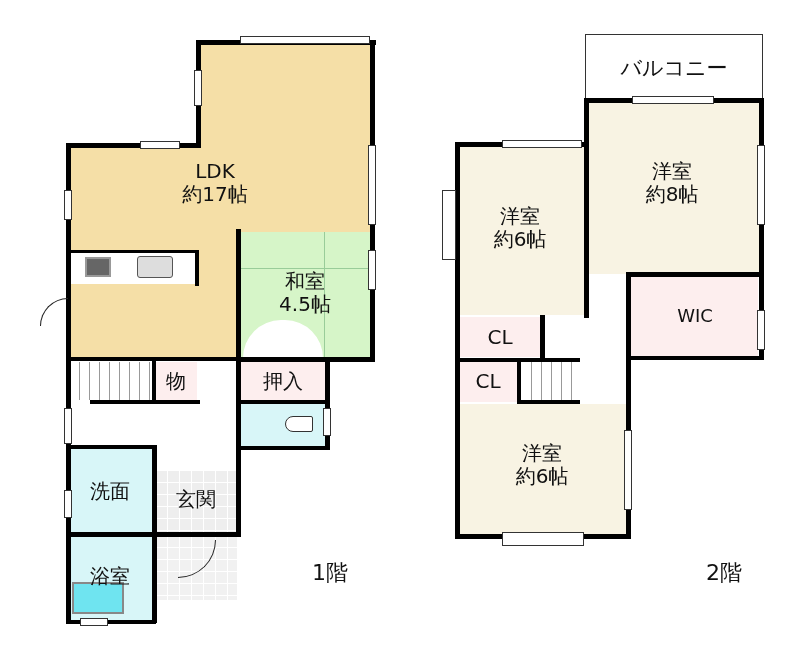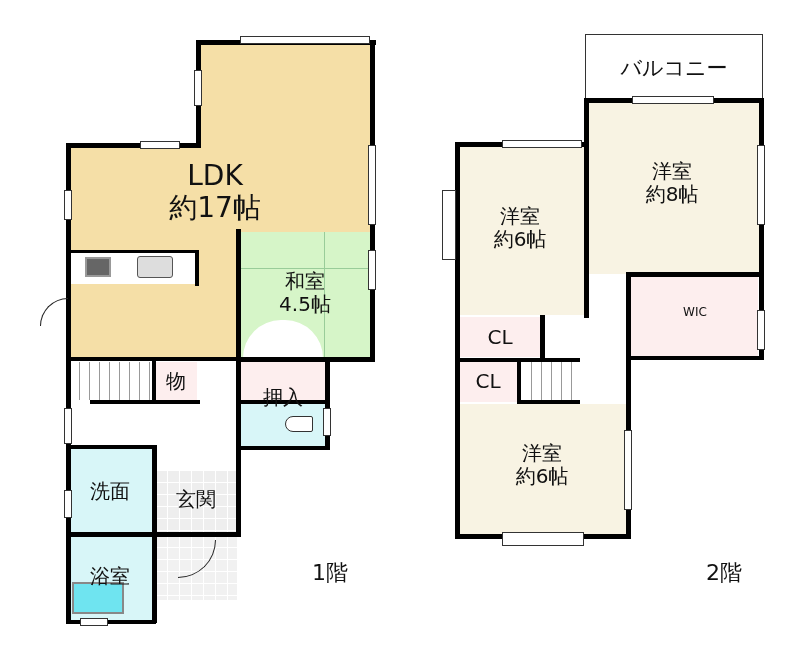--- a/index.html
+++ b/index.html
@@ -71,24 +71,24 @@
   <div class="win" style="left:368px;top:145px;width:8px;height:80px;"></div>
   <div class="win" style="left:64px;top:190px;width:8px;height:30px;"></div>
   <div class="win" style="left:368px;top:250px;width:8px;height:40px;"></div>
   <div class="win" style="left:64px;top:408px;width:8px;height:36px;"></div>
   <div class="win" style="left:64px;top:490px;width:8px;height:28px;"></div>
   <div class="win" style="left:80px;top:618px;width:28px;height:8px;"></div>
   <div class="win" style="left:323px;top:408px;width:8px;height:28px;"></div>
   <div class="door" style="left:40px;top:298px;width:28px;height:28px;border-radius:28px 0 0 0;border-bottom:none;border-right:none;"></div>
   <div class="door" style="left:178px;top:540px;width:38px;height:38px;border-radius:0 0 38px 0;border-top:none;border-left:none;"></div>
 
-  <div class="lbl" style="left:160px;top:160px;width:110px;font-size:28px;"><span>LDK</span><br><span>約17帖</span></div>
+  <div class="lbl" style="left:160px;top:160px;width:110px;font-size:20px;"><span>LDK</span><br><span>約17帖</span></div>
   <div class="lbl" style="left:255px;top:270px;width:100px;font-size:20px;"><span>和室</span><br><span>4.5帖</span></div>
   <div class="lbl" style="left:155px;top:370px;width:42px;font-size:20px;">物</div>
-  <div class="lbl" style="left:240px;top:370px;width:86px;font-size:20px;margin-top:16px;">押入</div>
+  <div class="lbl" style="left:240px;top:370px;width:86px;font-size:20px;">押入</div>
   <div class="lbl" style="left:68px;top:480px;width:84px;font-size:20px;">洗面</div>
   <div class="lbl" style="left:155px;top:488px;width:82px;font-size:20px;">玄関</div>
   <div class="lbl" style="left:68px;top:565px;width:84px;font-size:20px;">浴室</div>
   <div class="floor-label" style="left:312px;top:558px;">1階</div>
 </div>
 
 <div>
   <div class="abs" style="left:585px;top:34px;width:178px;height:66px;border:1px solid #333;"></div>
   <div class="room" style="left:588px;top:100px;width:172px;height:174px;background:#f8f3e3;"></div>
   <div class="room" style="left:458px;top:145px;width:128px;height:170px;background:#f8f3e3;"></div>
@@ -118,16 +118,16 @@
   <div class="win" style="left:757px;top:145px;width:8px;height:80px;"></div>
   <div class="win" style="left:757px;top:310px;width:8px;height:40px;"></div>
   <div class="win" style="left:624px;top:430px;width:8px;height:80px;"></div>
   <div class="win" style="left:502px;top:532px;width:82px;height:14px;"></div>
 
   <div class="lbl" style="left:585px;top:56px;width:178px;font-size:21px;">バルコニー</div>
   <div class="lbl" style="left:612px;top:160px;width:120px;font-size:20px;"><span>洋室</span><br><span>約8帖</span></div>
   <div class="lbl" style="left:460px;top:205px;width:120px;font-size:20px;"><span>洋室</span><br><span>約6帖</span></div>
   <div class="lbl" style="left:458px;top:326px;width:84px;font-size:20px;">CL</div>
   <div class="lbl" style="left:458px;top:370px;width:60px;font-size:20px;">CL</div>
-  <div class="lbl" style="left:650px;top:306px;width:90px;font-size:12px;">WIC</div>
+  <div class="lbl" style="left:650px;top:306px;width:90px;font-size:18px;">WIC</div>
   <div class="lbl" style="left:482px;top:442px;width:120px;font-size:20px;"><span>洋室</span><br><span>約6帖</span></div>
   <div class="floor-label" style="left:706px;top:558px;">2階</div>
 </div>
 
 </body></html>

